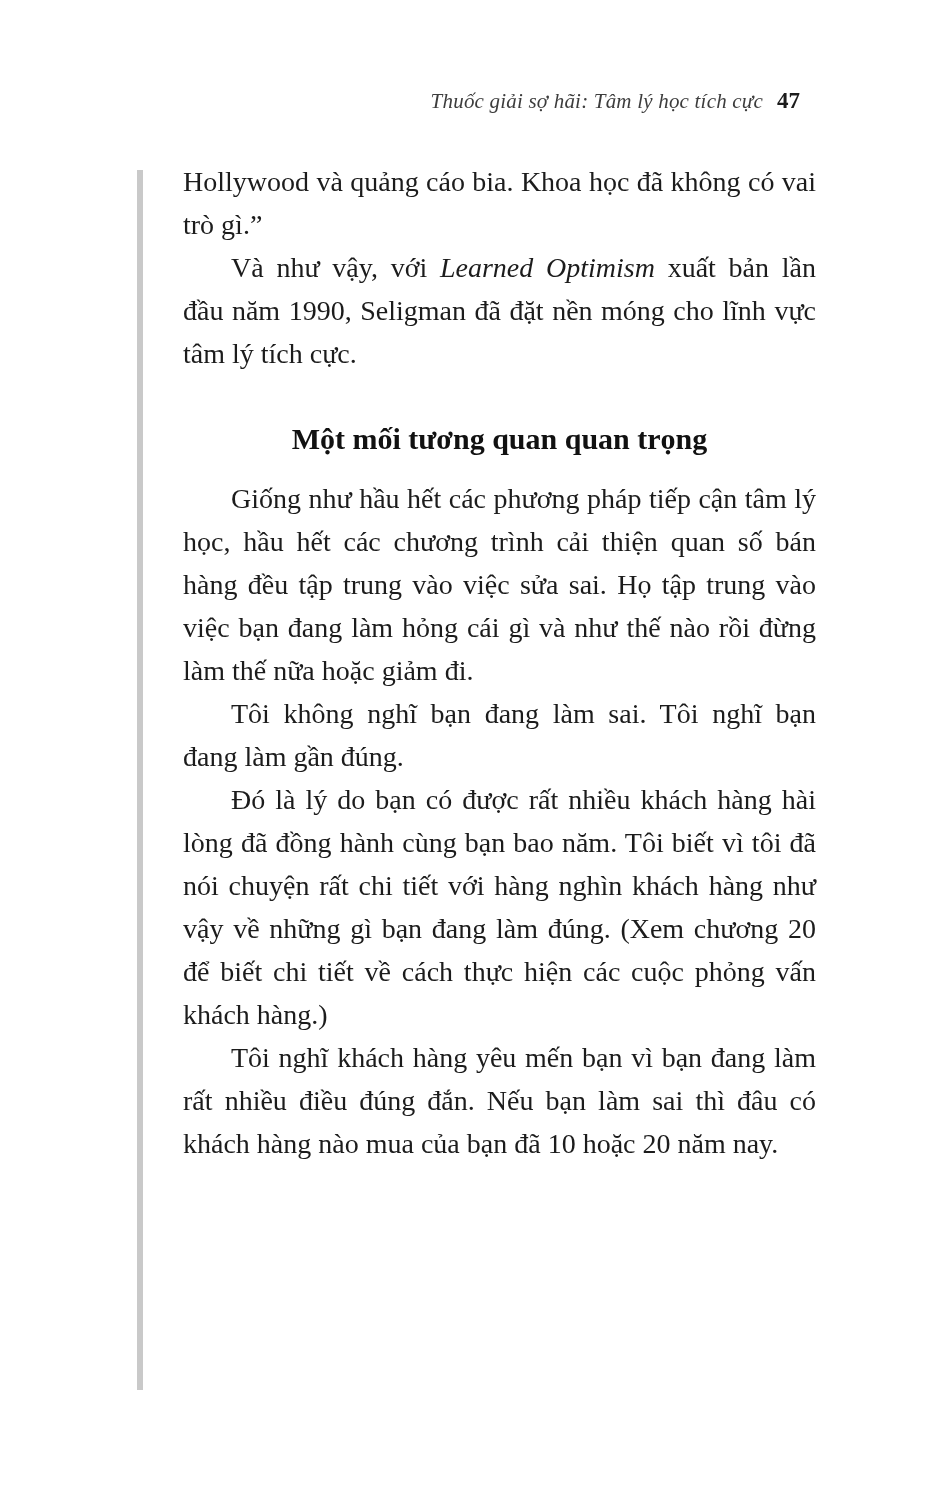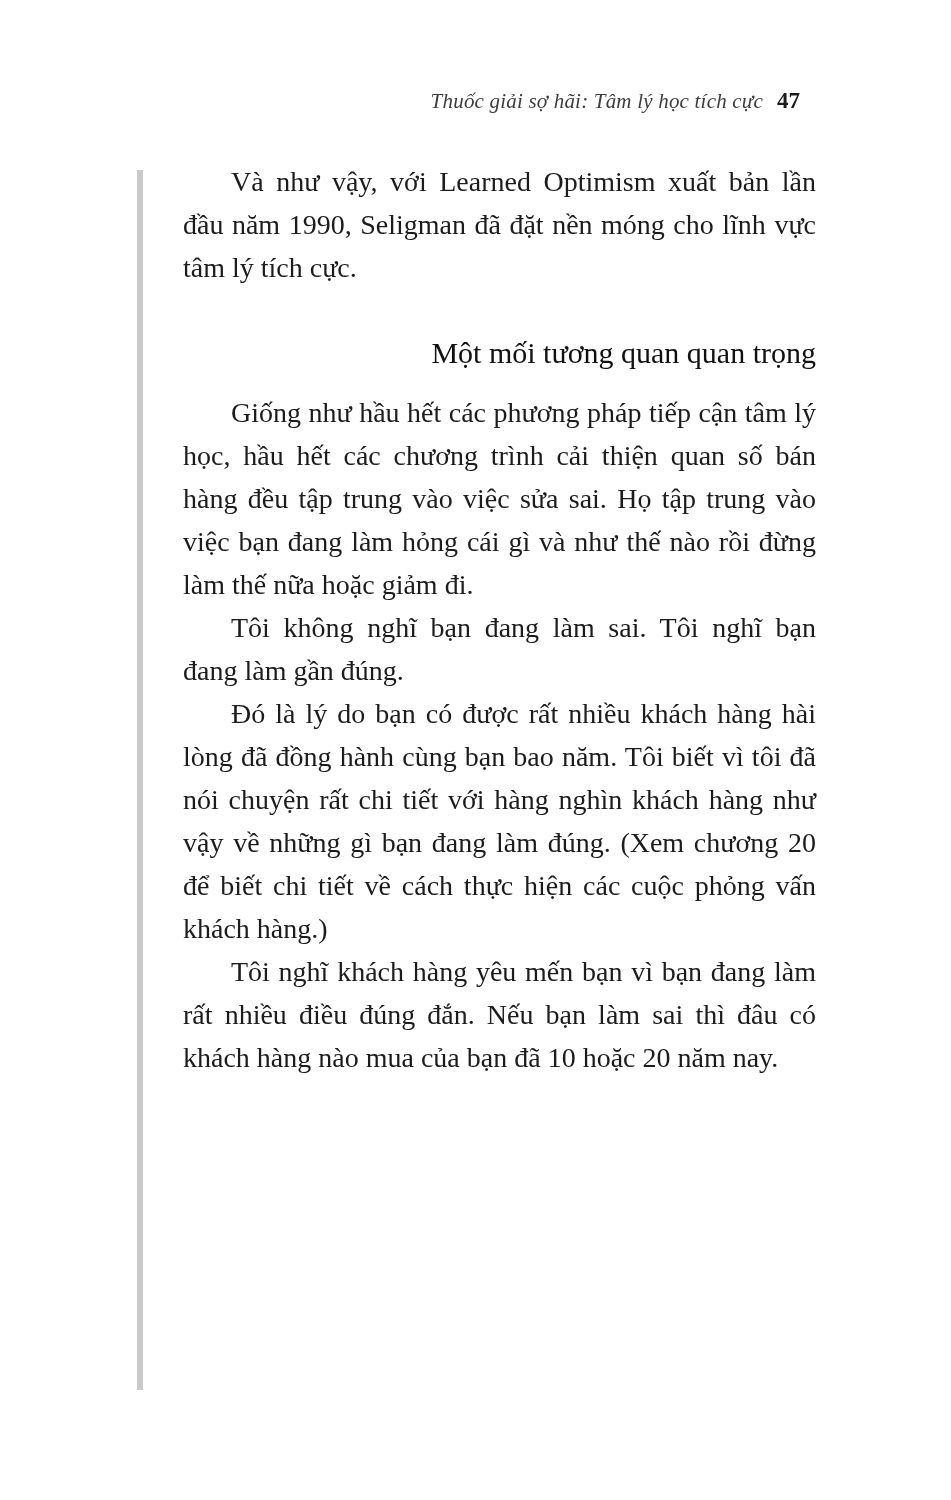--- a/index.html
+++ b/index.html
@@ -58,40 +58,42 @@
     margin: 0;
     padding: 0;
   }
   .content p.paragraph.indent {
     text-indent: 48px;
   }
   .content h2.section-heading {
     margin: 44px 0 18px 0;
     padding: 0;
     font-size: 30px;
-    font-weight: normal;
+    font-weight: bold;
     line-height: 40px;
-    text-align: right;
+    text-align: center;
     color: #111111;
   }
   .italic {
+    font-style: italic;
   }
 </style>
 </head>
 <body>
 
 <div class="page">
 
   <div class="running-header">
     <span class="running-title">Thuốc giải sợ hãi: Tâm lý học tích cực</span><span class="page-number">47</span>
   </div>
 
   <div class="quote-bar"></div>
 
   <div class="content">
+      <p class="paragraph"><span>Hollywood và quảng cáo bia. Khoa học đã không có vai trò gì.”</span></p>
       <p class="paragraph indent"><span>Và như vậy, với </span><span class="italic">Learned Optimism</span><span> xuất bản lần đầu năm 1990, Seligman đã đặt nền móng cho lĩnh vực tâm lý tích cực.</span></p>
       <h2 class="section-heading">Một mối tương quan quan trọng</h2>
       <p class="paragraph indent"><span>Giống như hầu hết các phương pháp tiếp cận tâm lý học, hầu hết các chương trình cải thiện quan số bán hàng đều tập trung vào việc sửa sai. Họ tập trung vào việc bạn đang làm hỏng cái gì và như thế nào rồi đừng làm thế nữa hoặc giảm đi.</span></p>
       <p class="paragraph indent"><span>Tôi không nghĩ bạn đang làm sai. Tôi nghĩ bạn đang làm gần đúng.</span></p>
       <p class="paragraph indent"><span>Đó là lý do bạn có được rất nhiều khách hàng hài lòng đã đồng hành cùng bạn bao năm. Tôi biết vì tôi đã nói chuyện rất chi tiết với hàng nghìn khách hàng như vậy về những gì bạn đang làm đúng. (Xem chương 20 để biết chi tiết về cách thực hiện các cuộc phỏng vấn khách hàng.)</span></p>
       <p class="paragraph indent"><span>Tôi nghĩ khách hàng yêu mến bạn vì bạn đang làm rất nhiều điều đúng đắn. Nếu bạn làm sai thì đâu có khách hàng nào mua của bạn đã 10 hoặc 20 năm nay.</span></p>
     </div>
 
 </div>
 

